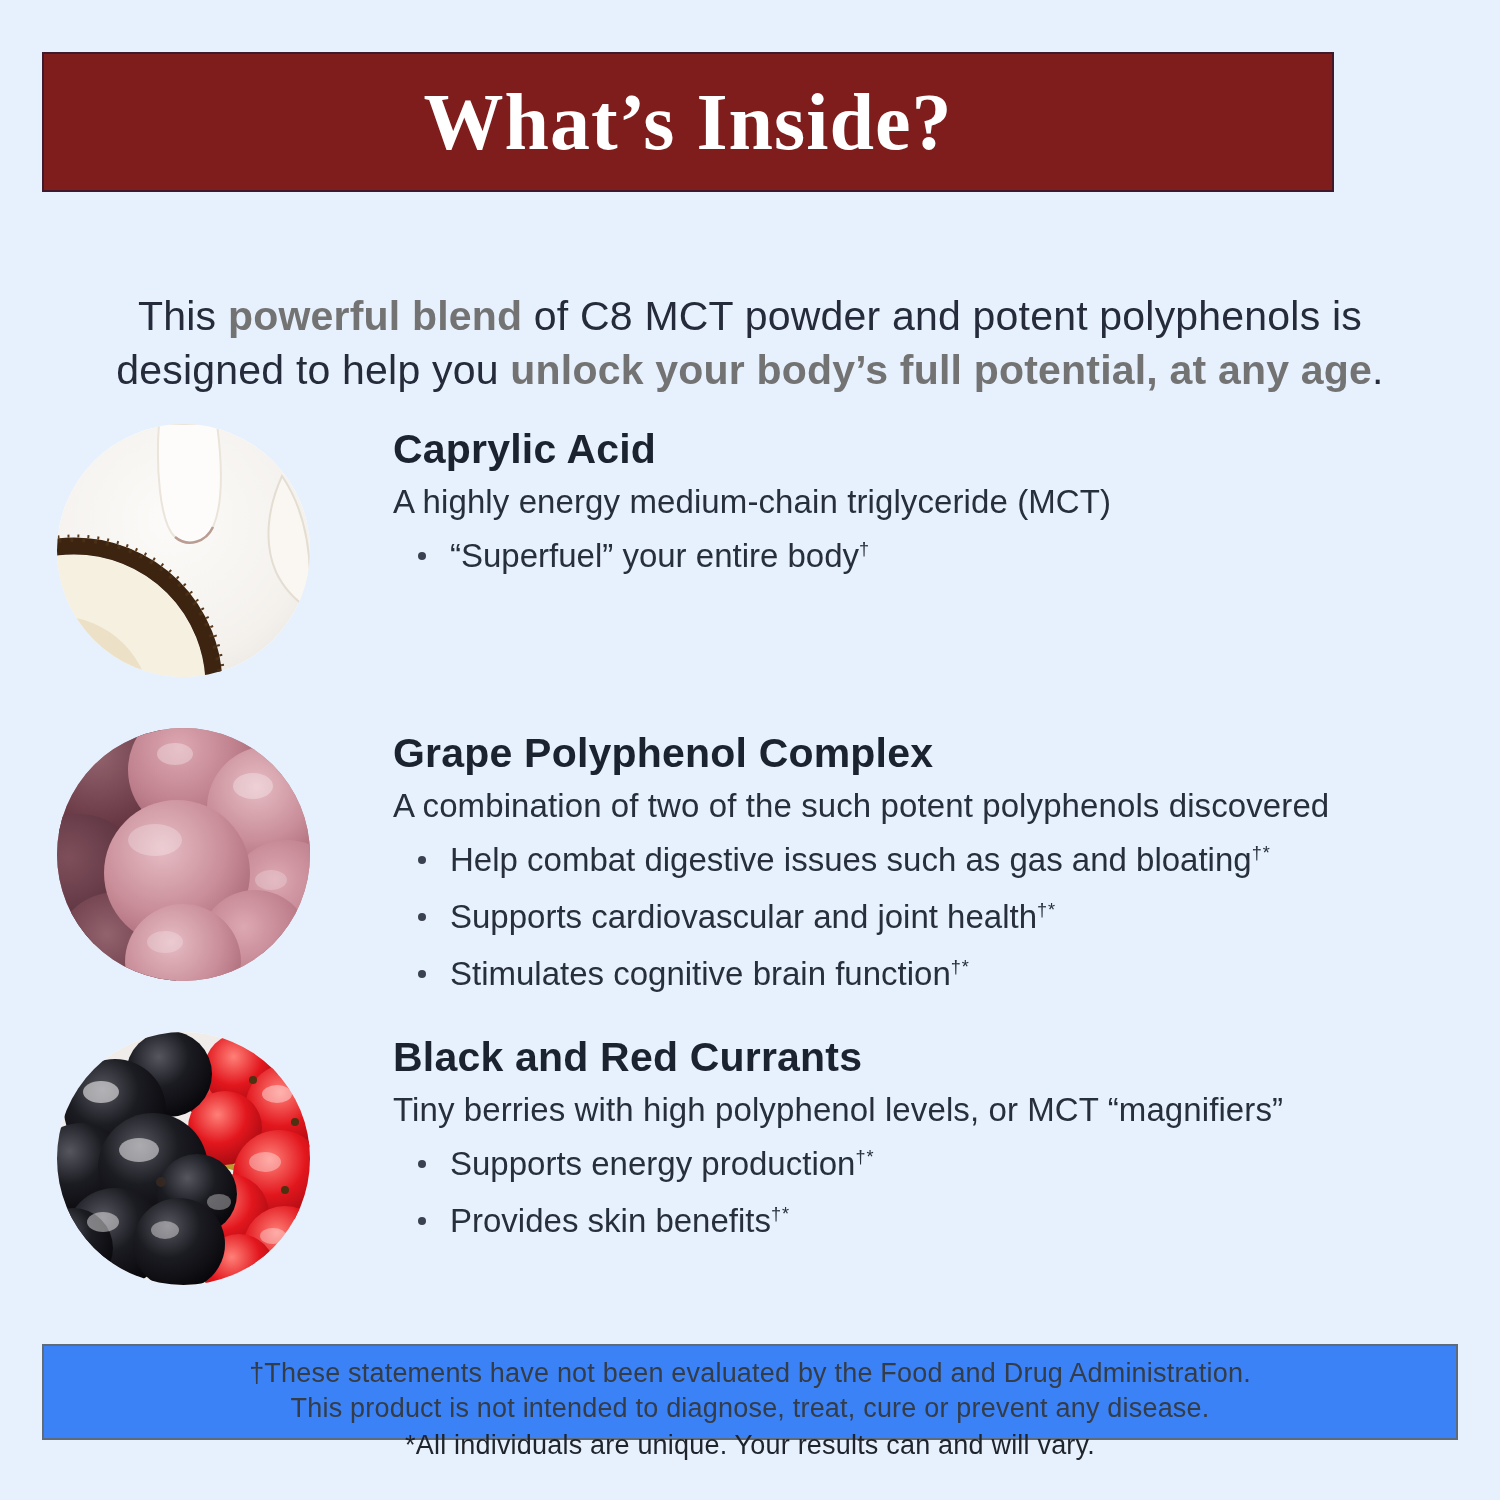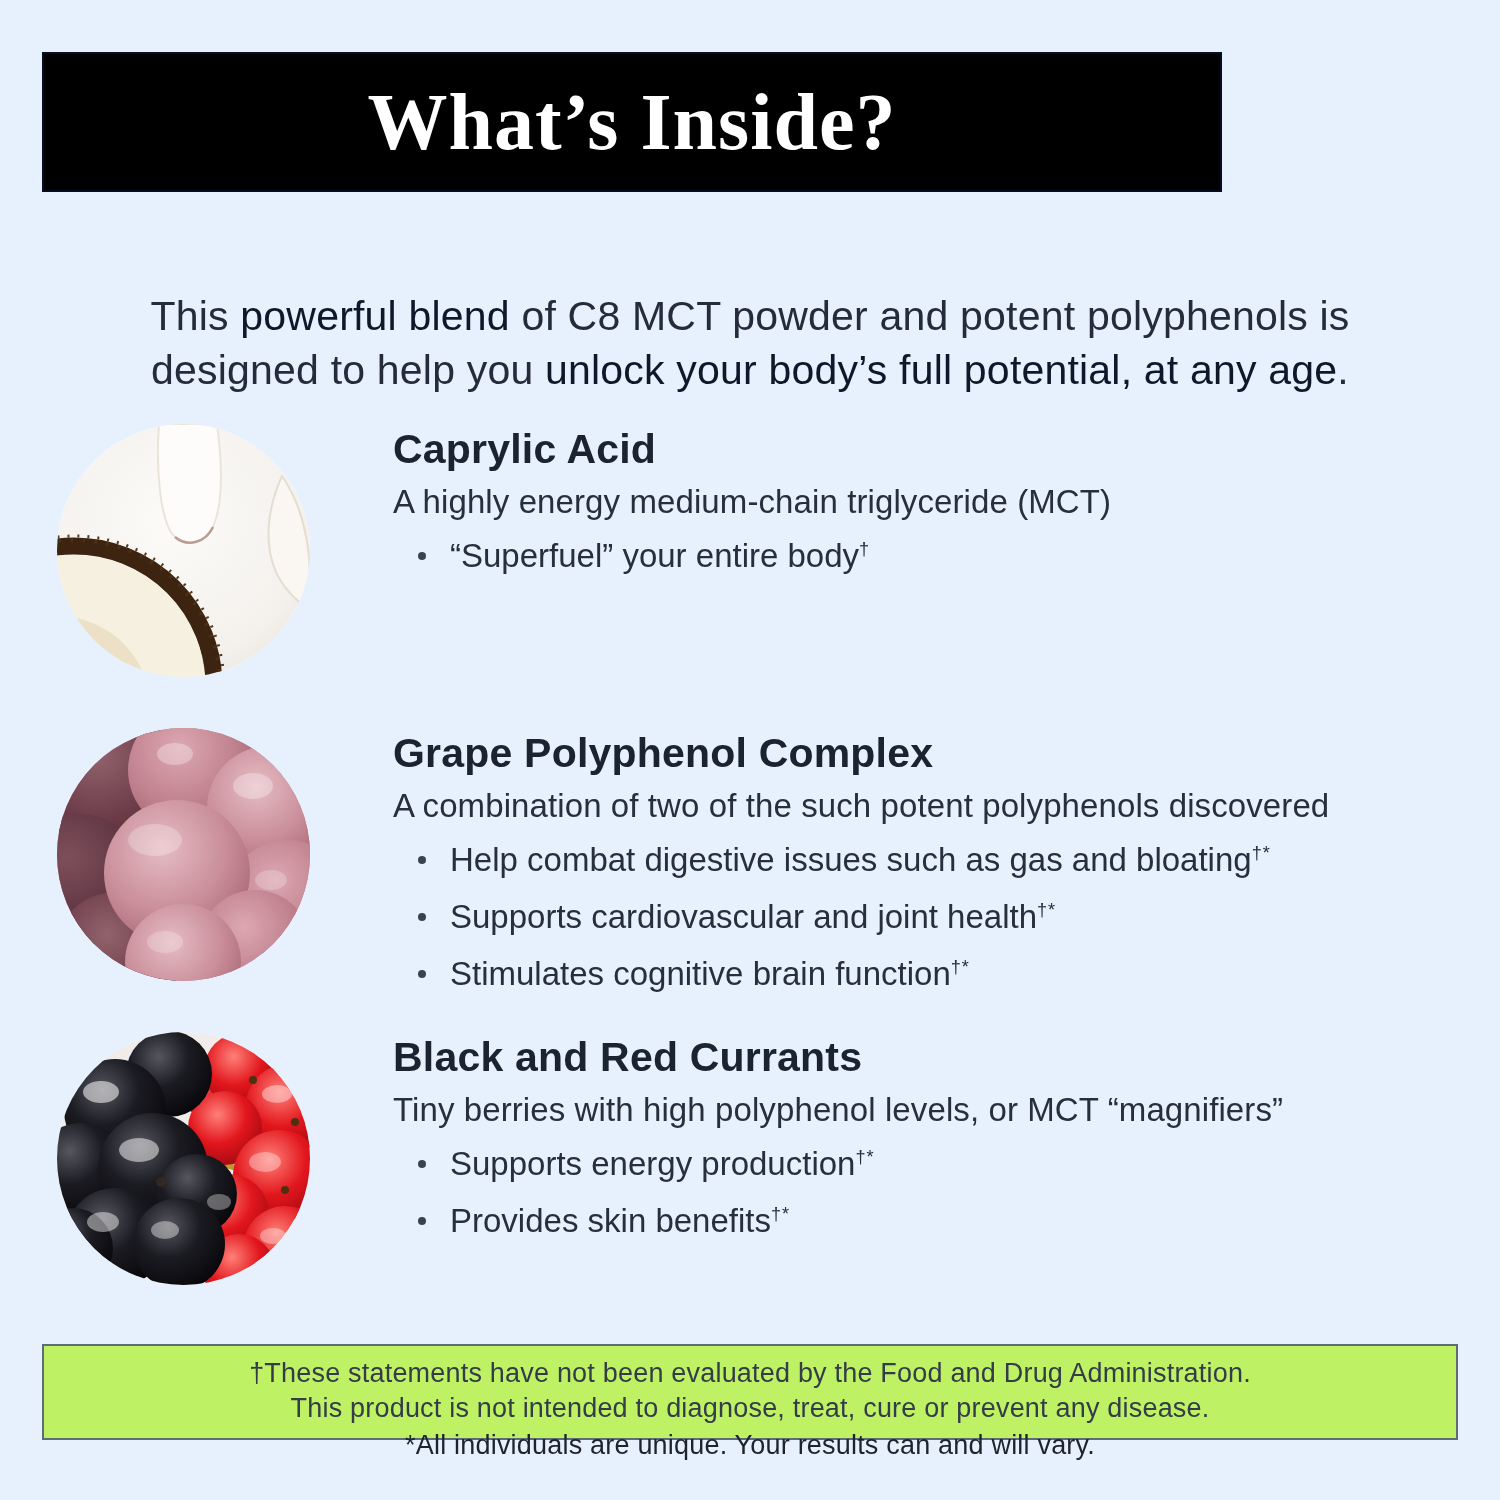--- a/index.html
+++ b/index.html
@@ -8,22 +8,22 @@
     background: #e7f1fd;
     font-family: "Liberation Sans", sans-serif;
     position: relative;
     overflow: hidden;
     color: #262e3c;
   }
 
   
   .header-bar {
     position: absolute; left: 42px; top: 52px;
-    width: 1180px; height: 140px;
-    background: #000000;
+    width: 1292px; height: 140px;
+    background: #7f1d1d;
     border: 2px solid rgba(12, 22, 58, 0.55);
     box-sizing: border-box;
     display: flex; align-items: center; justify-content: center;
   }
   .header-title {
     font-family: "Liberation Serif", serif;
     font-weight: 700;
     font-size: 80px;
     color: #ffffff;
     letter-spacing: 1px;
@@ -31,21 +31,21 @@
 
   
   .intro {
     position: absolute; left: 50px; right: 50px; top: 248px;
     text-align: center;
     font-size: 41px;
     line-height: 1.32;
     color: #252b3a;
     letter-spacing: 0.2px;
   }
-  .intro b { color: #0f172a; font-weight: 400; }
+  .intro b { color: #737373; font-weight: 700; }
 
   
   .sections { position: absolute; left: 57px; top: 424px; width: 1400px; }
   .ingredient { display: flex; align-items: flex-start; height: 253px; margin-bottom: 51px; gap: 48px; }
   .circle-img {
     width: 253px; height: 253px; flex: none;
     border-radius: 50%; overflow: hidden;
     background: #fff;
   }
   .circle-img svg { display: block; }
@@ -66,21 +66,21 @@
     position: absolute; left: 25px; top: 15px;
     width: 8px; height: 8px; border-radius: 50%;
     background: #3a4150;
   }
   sup.fmark { font-size: 0.55em; vertical-align: super; line-height: 0; letter-spacing: 1px; }
 
   
   .footer-box {
     position: absolute; left: 42px; top: 1344px; width: 1416px;
     box-sizing: border-box;
-    background: #bef264;
+    background: #3b82f6;
     border: 2px solid #5d6b7a;
     text-align: center;
     padding: 10px 24px 12px;
     font-size: 27px; line-height: 1.3; color: #343c48;
     letter-spacing: 0.2px;
   }
   .footnote {
     position: absolute; left: 0; right: 0; top: 1430px;
     text-align: center;
     font-size: 27px; color: #1f242c;

